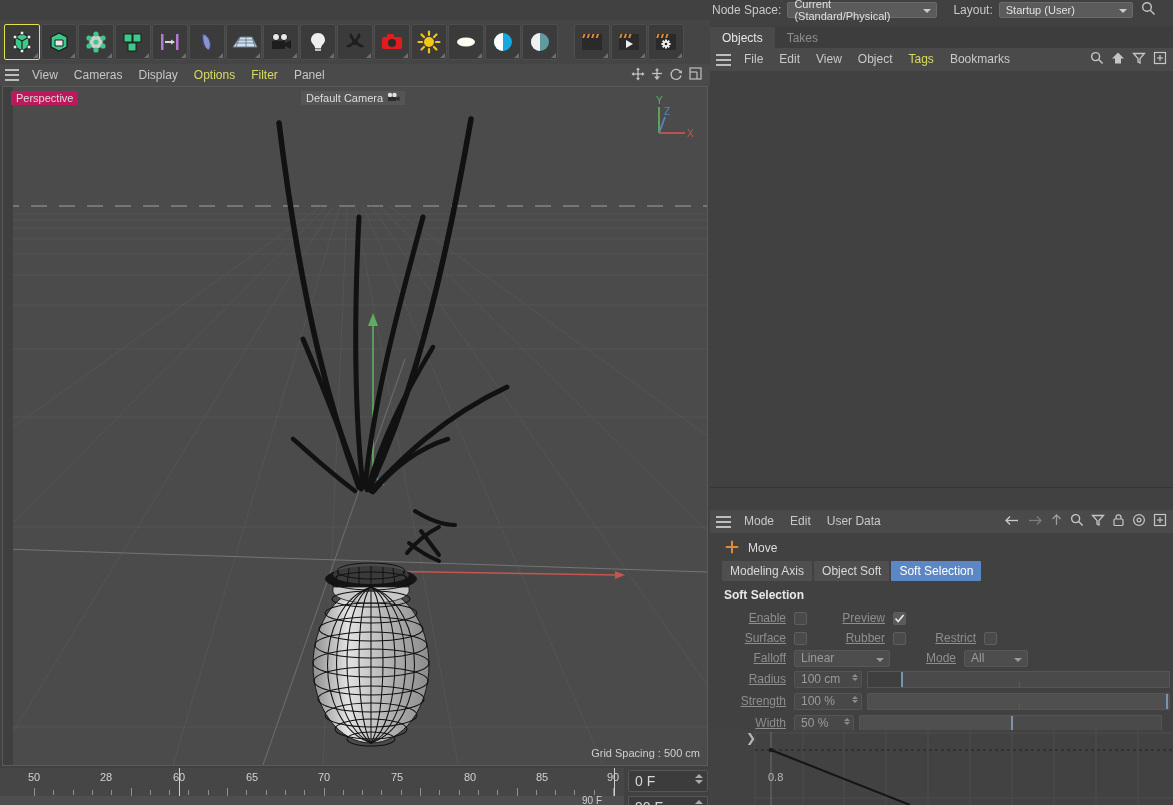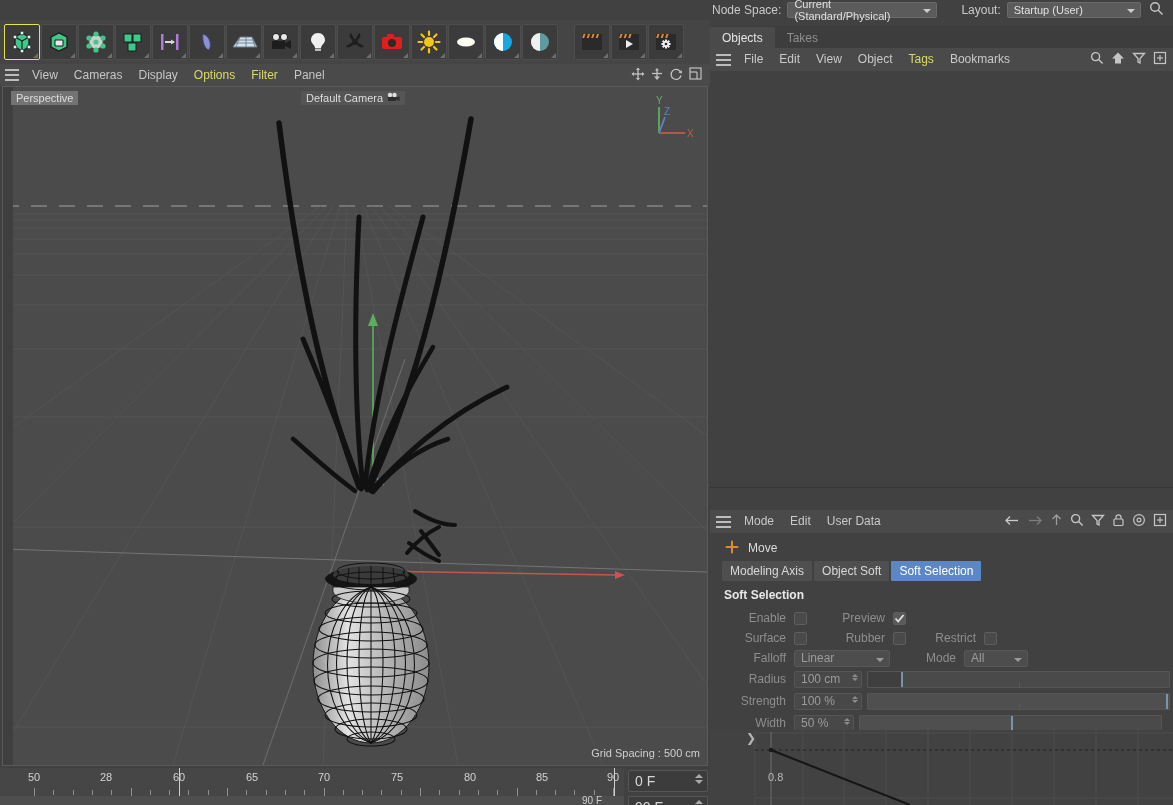--- a/index.html
+++ b/index.html
@@ -47,21 +47,21 @@
   .vpmenu .mi { padding:0 8px; font-size:12px; color:#c6c6c6; line-height:22px; }
   .vpmenu .mi.hl { color:#d9d96a; }
   .vpmenu .icons { margin-left:auto; display:flex; align-items:center; gap:6px; padding-right:8px; }
 
   .viewport {
     position:absolute; left:2px; top:86px; width:706px; height:680px;
     background:#4b4b4b; border:1px solid #5a5a5a; overflow:hidden;
   }
   .vp-leftbar { position:absolute; left:0; top:0; width:10px; height:100%; background:#3f3f3f;}
   .vp-label {
-    position:absolute; left:8px; top:4px; background:#737373; color:#ddd;
+    position:absolute; left:8px; top:4px; background:#be185d; color:#ddd;
     font-size:11px; padding:1px 5px;
   }
   .vp-cam {
     position:absolute; left:298px; top:4px; background:#555; color:#ddd;
     font-size:11px; padding:1px 5px; display:flex; align-items:center; gap:4px;
   }
   .vp-grid { position:absolute; inset:0; }
   .vp-gridspacing {
     position:absolute; right:7px; bottom:6px; font-size:11px; color:#cfcfcf;
   }
@@ -137,21 +137,21 @@
   .mtab { height:20px; padding:0 8px; display:flex; align-items:center; font-size:12px;
           background:#4f4f4f; color:#d8d8d8; border-radius:1px;}
   .mtab.active { background:#5b87c4; color:#fff; }
 
   .moverow { position:absolute; left:0; width:463px; height:24px; display:flex; align-items:center; padding-left:14px; gap:8px;}
   .moverow .lbl { font-size:12px; color:#dcdcdc; }
 
   .secttitle { position:absolute; left:14px; font-size:12px; font-weight:bold; color:#e8e8e8;}
 
   .prow { position:absolute; left:0; width:463px; height:20px; display:flex; align-items:center; font-size:12px; color:#8e8e8e;}
-  .plab { text-align:right; }
+  .plab { text-align:right;text-decoration:underline; }
   .cbox { width:13px; height:13px; background:#4a4a4a; border:1px solid #5e5e5e; border-radius:2px;
           display:inline-flex; align-items:center; justify-content:center; }
   .cbox.on { background:#5a5a5a; }
   .cbox svg { display:block; }
   .selbox {
     height:17px; background:#4d4d4d; border:1px solid #585858; border-radius:2px;
     display:flex; align-items:center; padding:0 16px 0 6px; font-size:12px; color:#9b9b9b;
     position:relative;
   }
   .selbox .car { position:absolute; right:5px; top:7px; width:0;height:0;
@@ -655,21 +655,21 @@
   </div>
 
   <div class="rightcol">
 
     <div class="topline">
       <span class="lbl" style="margin-left:2px">Node Space:</span>
       <div class="ddown" style="width:150px">
         <span>Current (Standard/Physical)</span>
         <span class="car"></span>
       </div>
-      <span class="lbl" style="margin-left:24px">Layout:</span>
+      <span class="lbl" style="margin-left:16px">Layout:</span>
       <div class="ddown" style="width:134px">
         <span>Startup (User)</span>
         <span class="car"></span>
       </div>
       <span style="margin-left:8px">
         <svg width="15" height="15" viewBox="0 0 15 15" stroke="#c5c5c5" stroke-width="1.4" fill="none">
           <circle cx="6" cy="6" r="4.3"></circle>
             <line x1="9.3" y1="9.3" x2="13.5" y2="13.5"></line>
         </svg>
       </span>

